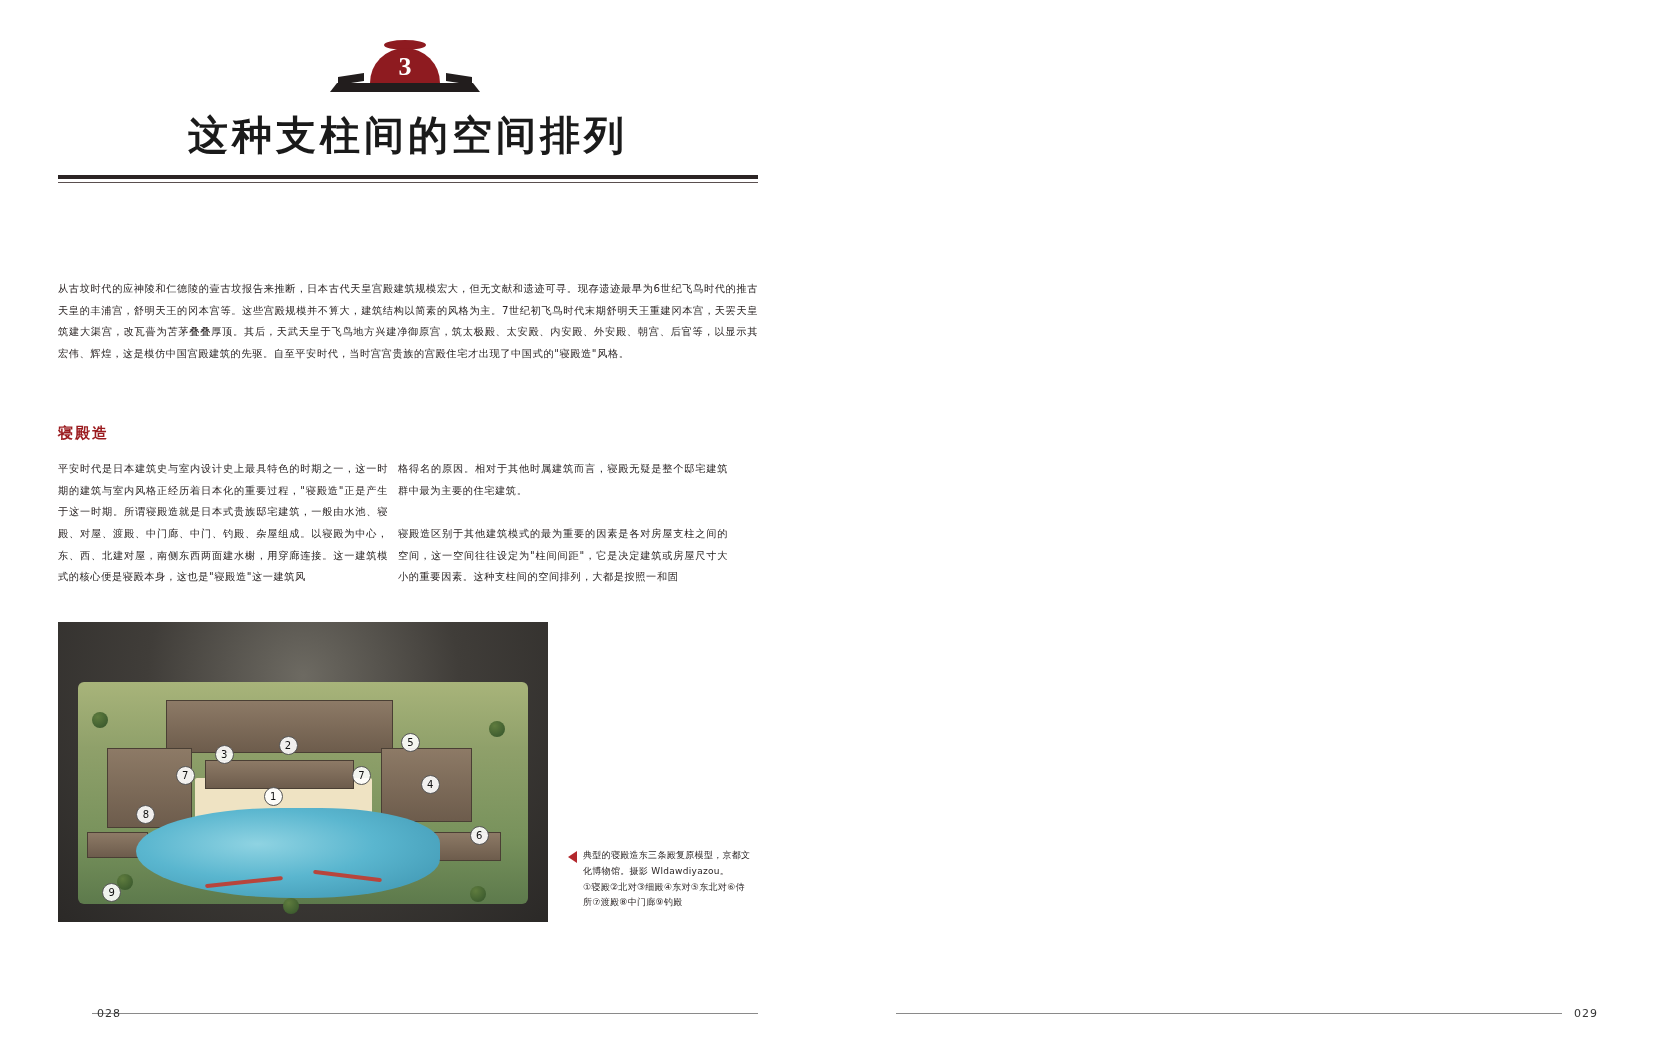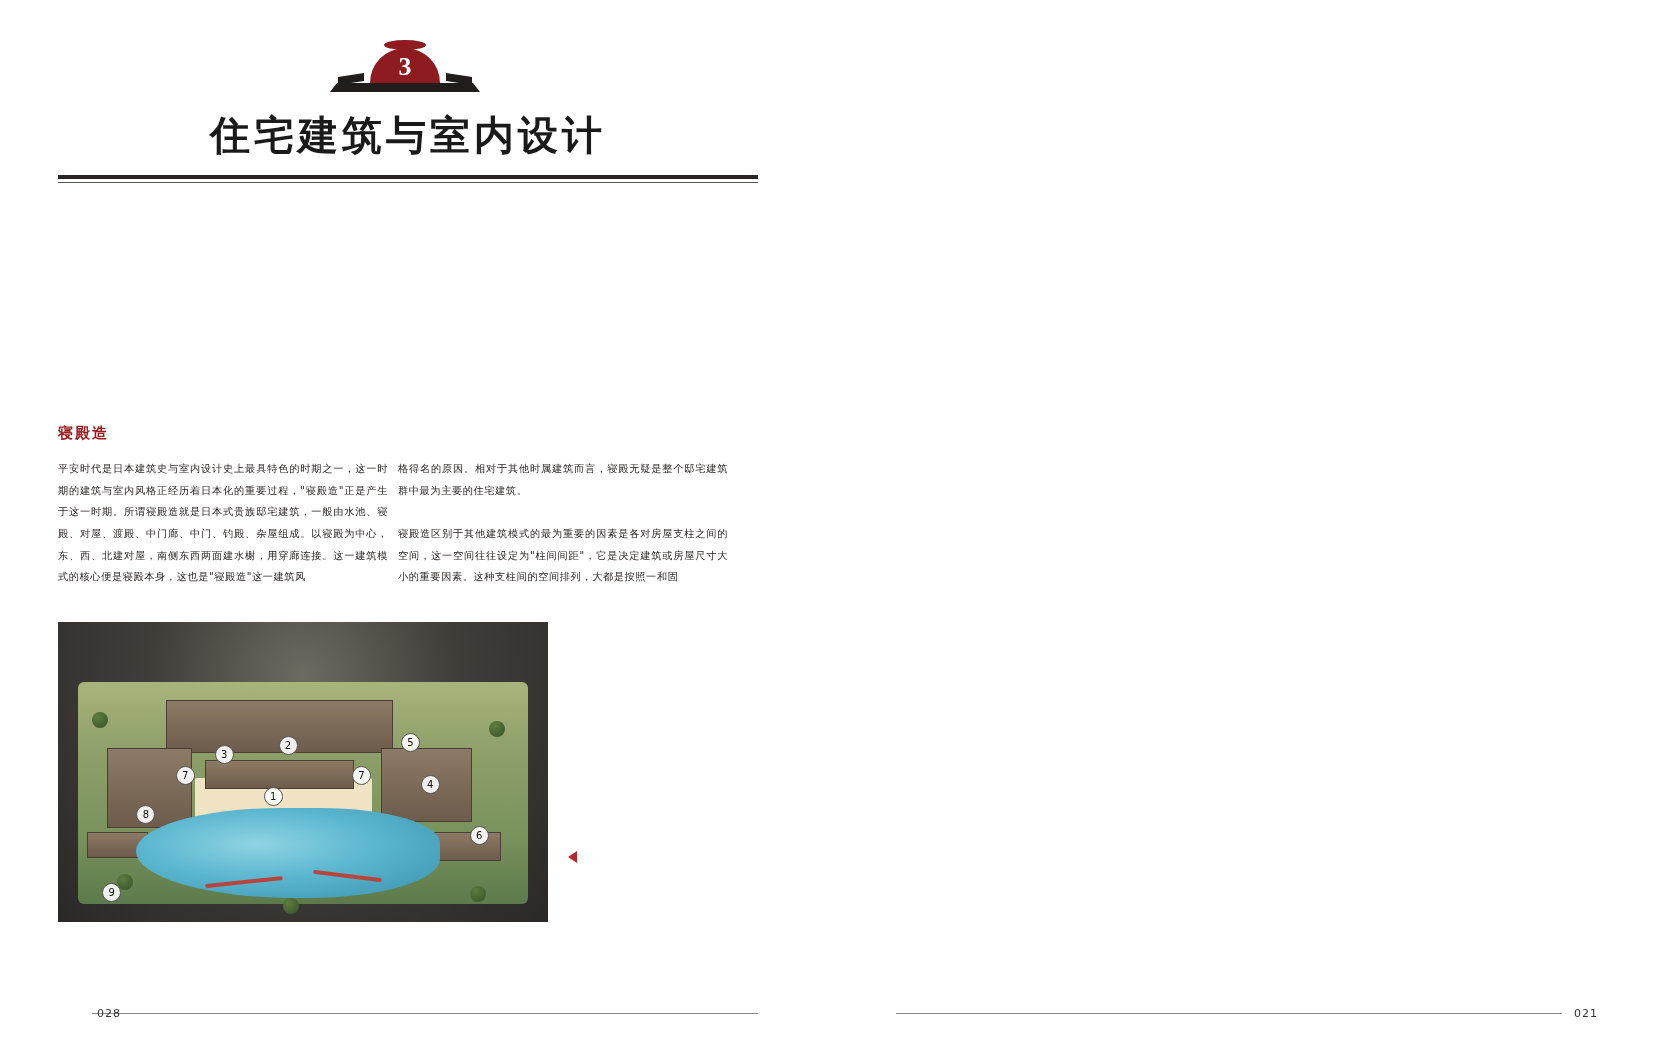--- a/index.html
+++ b/index.html
@@ -284,23 +284,24 @@
 
     <div class="chapter-mark">
       <div class="mark-stem"></div>
       <div class="mark-dome"></div>
       <div class="mark-num">3</div>
       <div class="mark-fin-l"></div>
       <div class="mark-fin-r"></div>
       <div class="mark-base"></div>
     </div>
 
-    <div class="chapter-title">住宅建筑与室内设计</div>
+    <div class="chapter-title">这种支柱间的空间排列</div>
     <div class="title-rule"></div>
 
+    <div class="body-col lead">从古坟时代的应神陵和仁德陵的壹古坟报告来推断，日本古代天皇宫殿建筑规模宏大，但无文献和遗迹可寻。现存遗迹最早为6世纪飞鸟时代的推古天皇的丰浦宫，舒明天王的冈本宫等。这些宫殿规模并不算大，建筑结构以简素的风格为主。7世纪初飞鸟时代末期舒明天王重建冈本宫，天罢天皇筑建大渠宫，改瓦瞢为苫茅叠叠厚顶。其后，天武天皇于飞鸟地方兴建净御原宫，筑太极殿、太安殿、内安殿、外安殿、朝宫、后官等，以显示其宏伟、辉煌，这是模仿中国宫殿建筑的先驱。自至平安时代，当时宫宫贵族的宫殿住宅才出现了中国式的"寝殿造"风格。</div>
 
     <div class="sec-head">寝殿造</div>
 
     <div class="body-col col-b" style="white-space:pre-line;">格得名的原因。相对于其他时属建筑而言，寝殿无疑是整个邸宅建筑群中最为主要的住宅建筑。
 
 寝殿造区别于其他建筑模式的最为重要的因素是各对房屋支柱之间的空间，这一空间往往设定为"柱间间距"，它是决定建筑或房屋尺寸大小的重要因素。这种支柱间的空间排列，大都是按照一和固</div>
     <div class="body-col col-a">平安时代是日本建筑史与室内设计史上最具特色的时期之一，这一时期的建筑与室内风格正经历着日本化的重要过程，"寝殿造"正是产生于这一时期。所谓寝殿造就是日本式贵族邸宅建筑，一般由水池、寝殿、对屋、渡殿、中门廊、中门、钓殿、杂屋组成。以寝殿为中心，东、西、北建对屋，南侧东西两面建水榭，用穿廊连接。这一建筑模式的核心便是寝殿本身，这也是"寝殿造"这一建筑风</div>
 
     <div class="figure model-photo">
       <div class="fig-img">
@@ -329,23 +330,25 @@
         <div class="callout" style="left:74%; top:51%;">4</div>
         <div class="callout" style="left:84%; top:68%;">6</div>
         <div class="callout" style="left:24%; top:48%;">7</div>
         <div class="callout" style="left:60%; top:48%;">7</div>
         <div class="callout" style="left:16%; top:61%;">8</div>
         <div class="callout" style="left:9%;  top:87%;">9</div>
       </div>
     </div>
 
     <div class="cap-tri tri-left" style="left:568px; top:851px;"></div>
+    <div class="cap model-cap" style="white-space:pre-line;">典型的寝殿造东三条殿复原模型，京都文化博物馆。摄影 Wldawdiyazou。
+①寝殿②北对③细殿④东对⑤东北对⑥侍所⑦渡殿⑧中门廊⑨钓殿</div>
 
     <div class="folio-rule folio-rule-left"></div>
     <div class="folio folio-left">028</div>
   </div>
 
   <div class="page page-right">
 
     <div class="folio-rule folio-rule-right"></div>
-    <div class="folio folio-right">021</div>
+    <div class="folio folio-right">029</div>
   </div>
 </div>
 
 </body></html>

